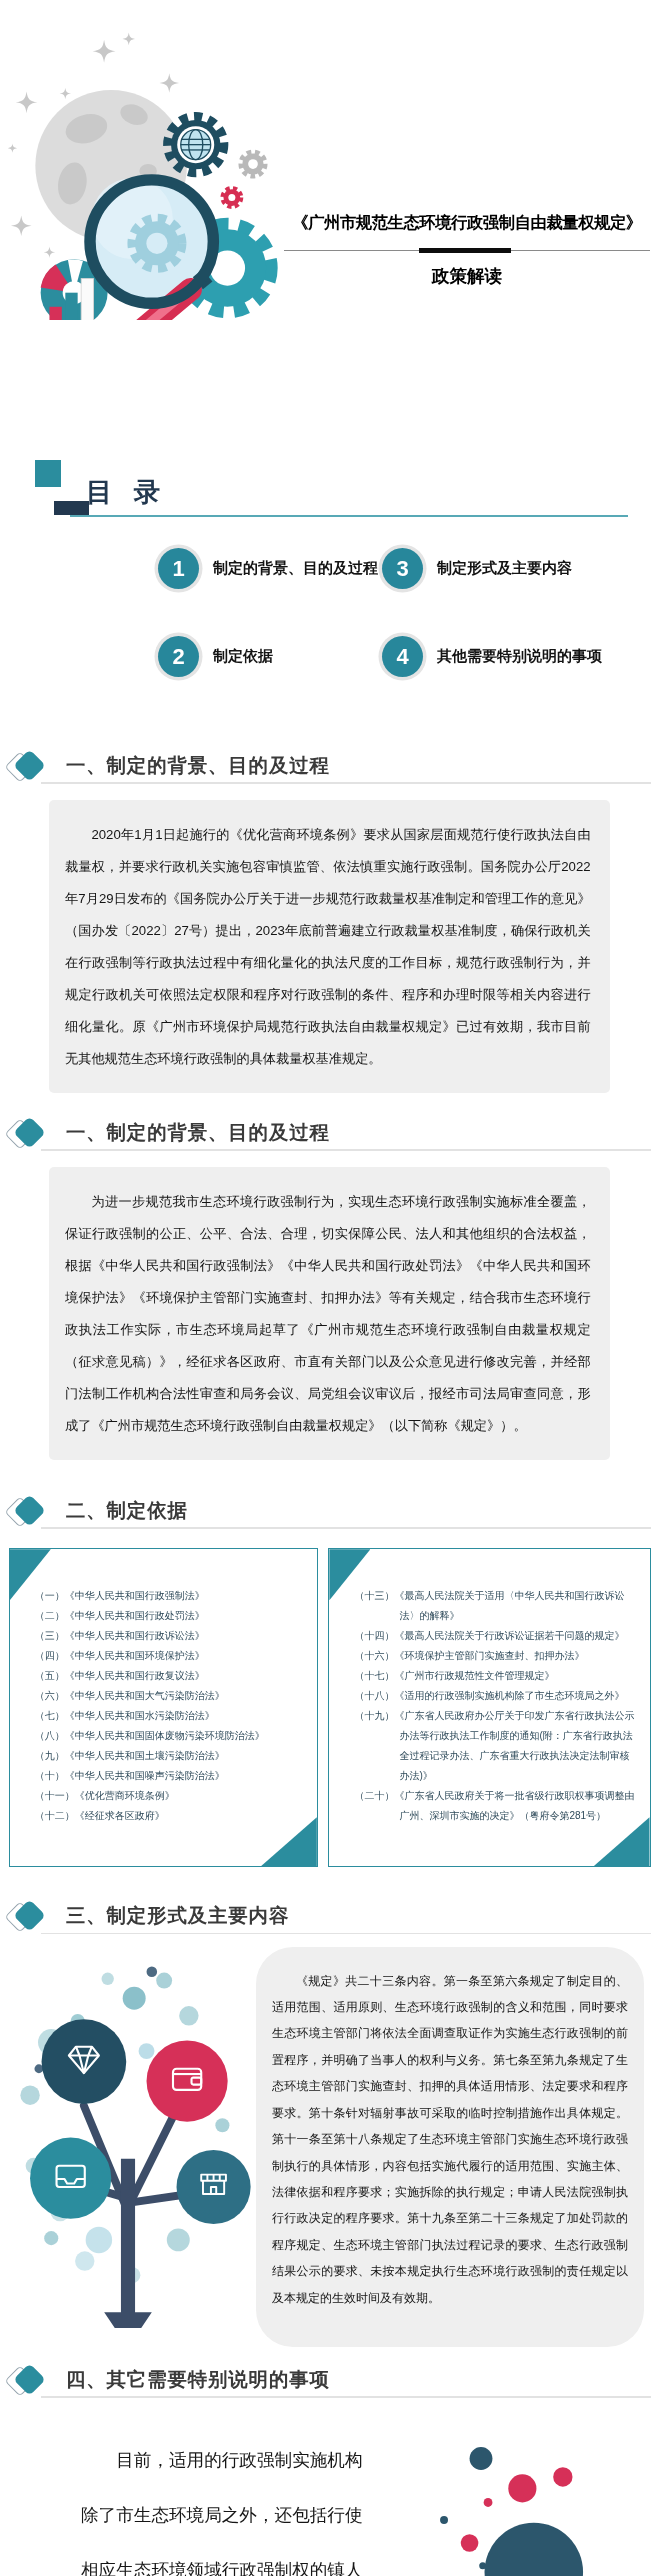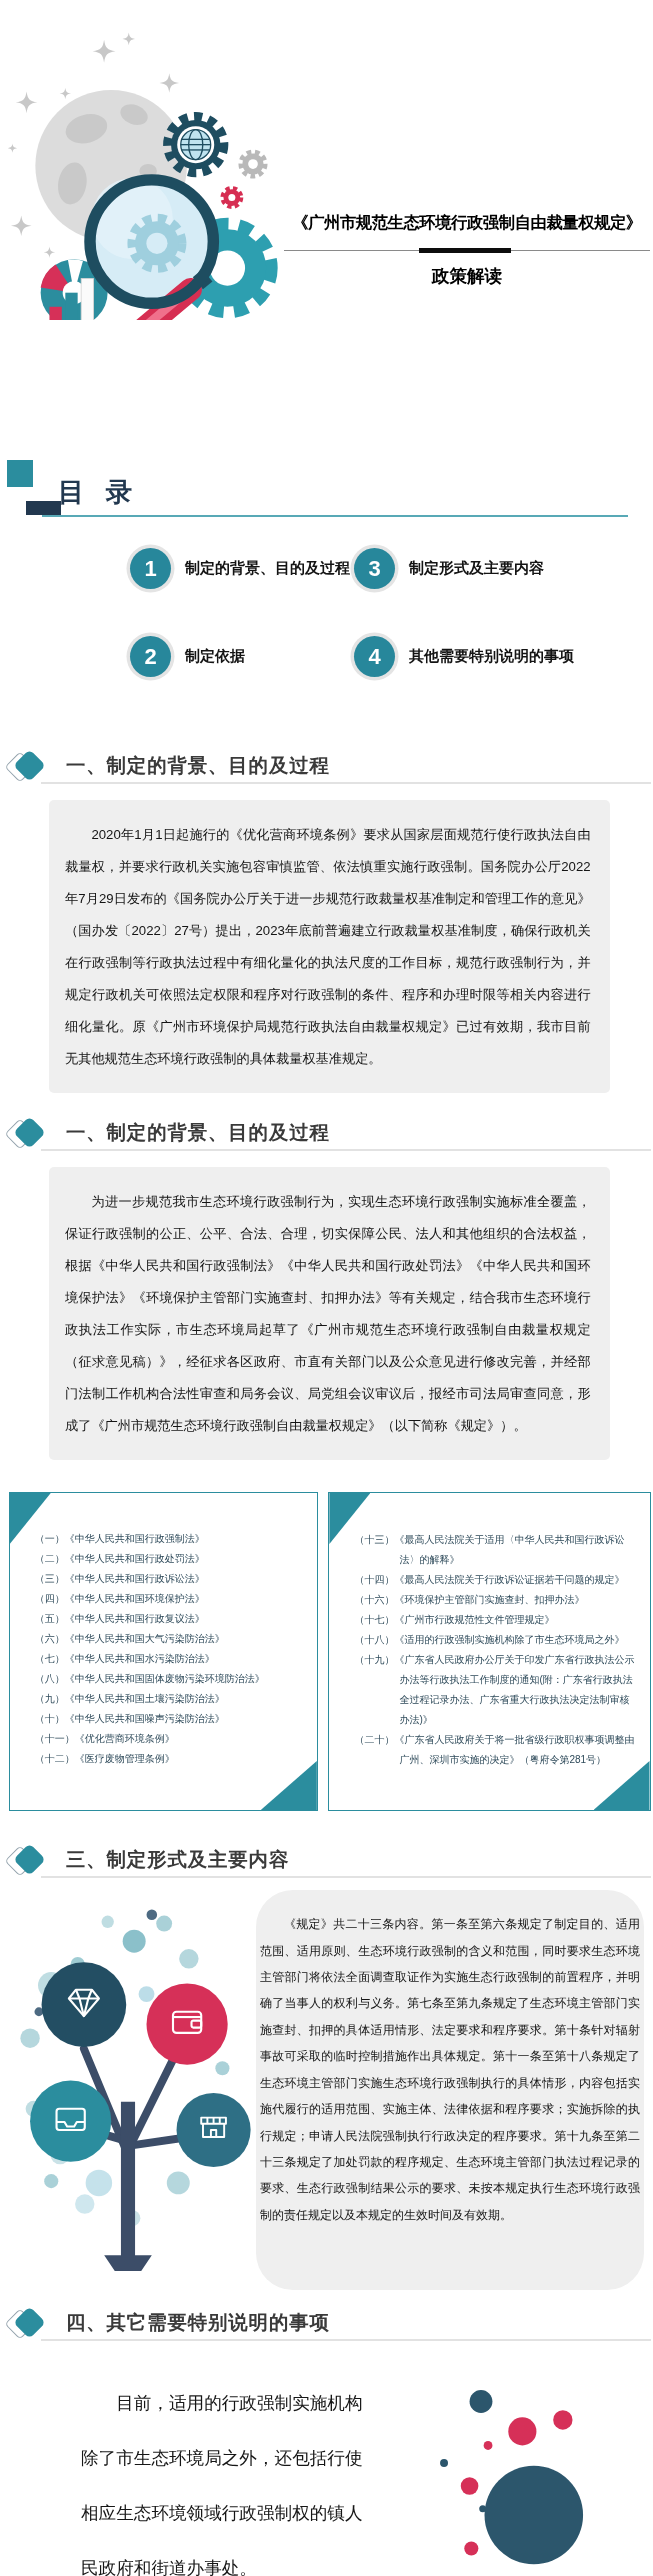--- a/index.html
+++ b/index.html
@@ -10,21 +10,21 @@
   .hero{position:relative;height:319px;}
   .hero-illustration{position:absolute;top:16px;left:0;width:291px;height:304px;}
   .hero-title-block{position:absolute;top:212px;left:282px;width:370px;text-align:center;}
   .hero-title{font-size:16.3px;font-weight:bold;color:#000;white-space:nowrap;letter-spacing:-0.4px;}
   .hero-divider{position:relative;height:5.3px;margin:14px 1.8px 10.6px;}
   .hero-divider .thin{position:absolute;top:1.8px;left:0;right:0;height:0.9px;background:#8a8a8a;}
   .hero-divider .thick{position:absolute;top:0;left:37%;width:25%;height:5.3px;background:#0d0d0d;}
   .hero-subtitle{font-size:17.6px;font-weight:bold;color:#000;}
 
   
-  .toc{position:relative;height:266px;margin-top:129px;}
+  .toc{position:relative;height:266px;margin-top:129px;margin-left:28px;}
   .toc-sq{position:absolute;left:7px;top:12.3px;width:26.4px;height:26.4px;background:#2B8D9E;}
   .toc-bar{position:absolute;left:26.4px;top:53px;width:35px;height:14px;background:#22384F;}
   .toc-title{position:absolute;left:58px;top:5.3px;font-size:26.4px;font-weight:bold;color:#22384F;letter-spacing:7px;}
   .toc-line{position:absolute;left:42px;right:26.4px;top:67px;height:1.8px;background:#58A9B6;}
   .toc-grid{position:absolute;left:130px;right:8.8px;top:93px;display:grid;grid-template-columns:224px 1fr;row-gap:33px;}
   .toc-item{display:flex;align-items:center;gap:14px;height:55px;}
   .num-circle{flex:none;width:41px;height:41px;border-radius:50%;background:#27879B;box-shadow:0 0 0 3.5px #E4E4E4;
     color:#fff;font-size:22px;font-weight:bold;display:flex;align-items:center;justify-content:center;}
   .toc-label{font-size:15px;font-weight:bold;color:#141414;}
 
@@ -42,33 +42,33 @@
 
   .sec1a{margin-top:33px;}
   .sec1b{margin-top:21px;}
   .sec2{margin-top:32px;}
   .sec3{margin-top:30px;}
   .sec4{margin-top:14px;}
 
   
   .law-wrap{display:flex;gap:10.6px;margin:19.4px 3.5px 0 8.8px;}
   .law-box{position:relative;background:#fff;border:1.8px solid #2B8D9E;height:317px;overflow:hidden;}
-  .law-box.left{width:307px;flex:none;font-family:Liberation Mono, monospace;}
+  .law-box.left{width:307px;flex:none;}
   .law-box.right{flex:1;}
   .law-box::before{content:"";position:absolute;top:0;left:0;width:41px;height:51px;background:#2B8D9E;
     clip-path:polygon(0 0,100% 0,0 100%);}
   .law-box.right::after,.law-box.left::after{content:"";position:absolute;bottom:0;right:0;width:56px;height:49px;background:#2B8D9E;
     clip-path:polygon(100% 0,100% 100%,0 100%);}
   .law-list{list-style:none;margin:0;padding:37px 10.6px 0 25px;}
   .law-list li{font-size:10px;line-height:20px;color:#2E4A5A;padding-left:4.5em;text-indent:-4.5em;}
 
   
   .sec3-content{display:flex;margin-top:12.3px;}
   .tree-illustration{flex:none;width:256px;}
-  .s3-box{flex:1;margin-right:10px;background:#EFEFEF;border-radius:37px;padding:21px 4px;}
+  .s3-box{flex:1;margin-right:10px;background:#EFEFEF;border-radius:37px;padding:21px 16px;}
   .s3-box p{margin:0;font-size:12px;line-height:26.4px;color:#141414;text-align:justify;text-indent:2em;}
 
   
   .sec4-content{position:relative;height:273px;}
   .s4-text{position:absolute;left:81px;top:35px;width:284px;font-size:17.6px;line-height:55px;color:#161616;text-indent:2em;margin:0;}
   .cluster{position:absolute;right:41px;top:46px;}
 </style>
 </head>
 <body>
 
@@ -212,35 +212,42 @@
           <i class="front"></i>
         </span>
       <h2 class="sec-title">一、制定的背景、目的及过程</h2>
     </div>
     <div class="gray-box">
       <p>为进一步规范我市生态环境行政强制行为，实现生态环境行政强制实施标准全覆盖，保证行政强制的公正、公平、合法、合理，切实保障公民、法人和其他组织的合法权益，根据《中华人民共和国行政强制法》《中华人民共和国行政处罚法》《中华人民共和国环境保护法》《环境保护主管部门实施查封、扣押办法》等有关规定，结合我市生态环境行政执法工作实际，市生态环境局起草了《广州市规范生态环境行政强制自由裁量权规定（征求意见稿）》，经征求各区政府、市直有关部门以及公众意见进行修改完善，并经部门法制工作机构合法性审查和局务会议、局党组会议审议后，报经市司法局审查同意，形成了《广州市规范生态环境行政强制自由裁量权规定》（以下简称《规定》）。</p>
     </div>
   </section>
 
   <section class="sec sec2">
+    <div class="sec-head">
+      <span class="dbl-diamond">
+          <i class="back"></i>
+          <i class="front"></i>
+        </span>
+      <h2 class="sec-title">二、制定依据</h2>
+    </div>
     <div class="law-wrap">
       <div class="law-box left">
         <ul class="law-list">
           <li>（一）《中华人民共和国行政强制法》</li>
           <li>（二）《中华人民共和国行政处罚法》</li>
           <li>（三）《中华人民共和国行政诉讼法》</li>
           <li>（四）《中华人民共和国环境保护法》</li>
           <li>（五）《中华人民共和国行政复议法》</li>
           <li>（六）《中华人民共和国大气污染防治法》</li>
           <li>（七）《中华人民共和国水污染防治法》</li>
           <li>（八）《中华人民共和国固体废物污染环境防治法》</li>
           <li>（九）《中华人民共和国土壤污染防治法》</li>
           <li>（十）《中华人民共和国噪声污染防治法》</li>
           <li>（十一）《优化营商环境条例》</li>
-          <li>（十二）《医疗废物管理条例》</li>
+          <li>（十二）《经征求各区政府》</li>
         </ul>
       </div>
       <div class="law-box right">
         <ul class="law-list">
           <li>（十三）《最高人民法院关于适用〈中华人民共和国行政诉讼法〉的解释》</li>
           <li>（十四）《最高人民法院关于行政诉讼证据若干问题的规定》</li>
           <li>（十六）《环境保护主管部门实施查封、扣押办法》</li>
           <li>（十七）《广州市行政规范性文件管理规定》</li>
           <li>（十八）《适用的行政强制实施机构除了市生态环境局之外》</li>
           <li>（十九）《广东省人民政府办公厅关于印发广东省行政执法公示办法等行政执法工作制度的通知(附：广东省行政执法全过程记录办法、广东省重大行政执法决定法制审核办法)》</li>

